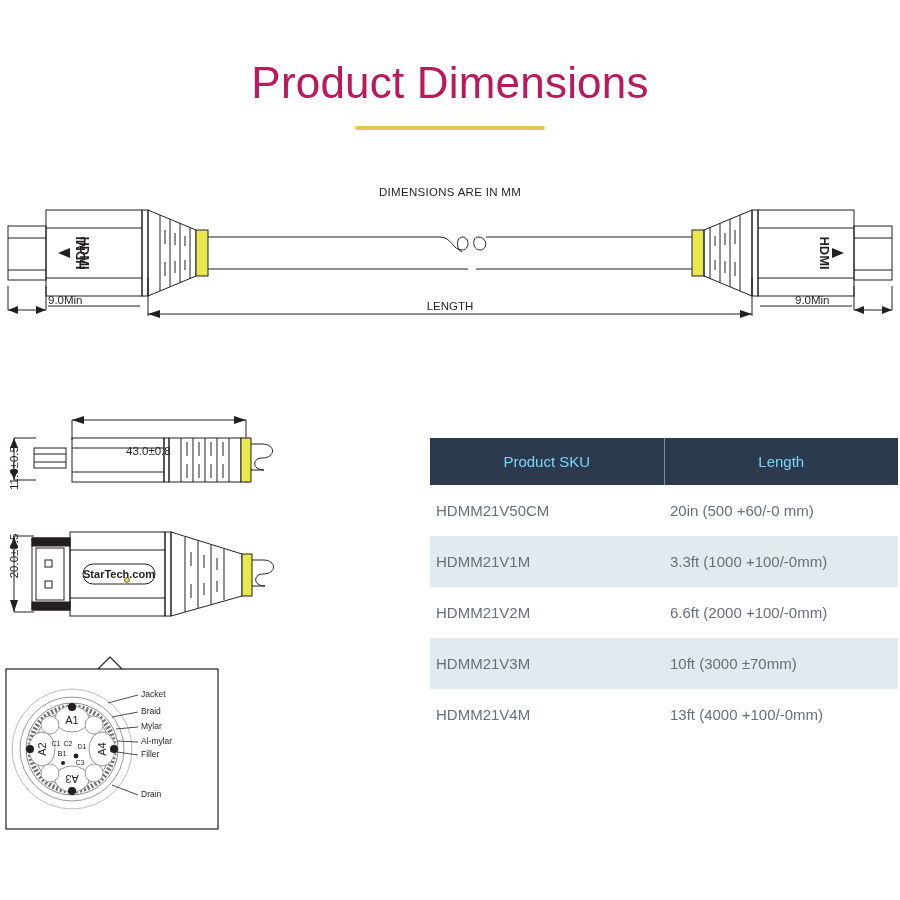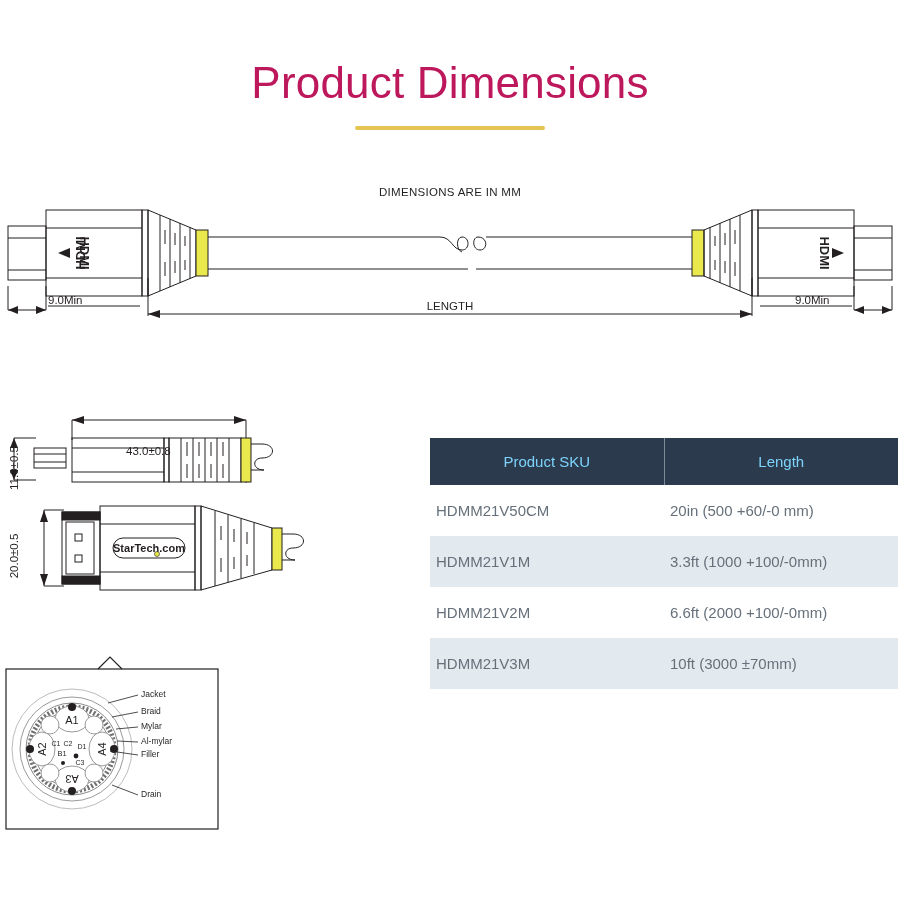--- a/index.html
+++ b/index.html
@@ -243,21 +243,21 @@
         <path d="M251,46 L262,46 C276,46 276,60 262,60 C252,60 252,72 264,72 L251,72"></path>
       </g>
     </svg>
   </div>
 
   <div style="position:absolute;left:126px;top:404px;font-size:11.5px;color:#231f20;margin-top:41px;">43.0±0.8</div>
 
   <div style="position:absolute;left:-16px;top:462px;font-size:11.5px;color:#231f20;
               transform:rotate(-90deg);transform-origin:center;width:60px;text-align:center;">11.0±0.5</div>
 
-  <div class="draw" style="left:0px;top:500px;margin-left:30px;">
+  <div class="draw" style="left:0px;top:526px;">
     <svg width="300" height="110" viewBox="0 0 300 110">
       <g fill="none" stroke="#231f20" stroke-width="1">
 
         <line x1="14" y1="10" x2="14" y2="86"></line>
         <polygon points="14,10 10,22 18,22" fill="#231f20" stroke="none"></polygon>
         <polygon points="14,86 10,74 18,74" fill="#231f20" stroke="none"></polygon>
         <line x1="14" y1="10" x2="34" y2="10"></line>
         <line x1="14" y1="86" x2="34" y2="86"></line>
 
         <rect x="32" y="12" width="38" height="72"></rect>
@@ -397,16 +397,20 @@
         <td>3.3ft (1000 +100/-0mm)</td>
       </tr>
       <tr>
         <td>HDMM21V2M</td>
         <td>6.6ft (2000 +100/-0mm)</td>
       </tr>
       <tr class="alt">
         <td>HDMM21V3M</td>
         <td>10ft (3000 ±70mm)</td>
       </tr>
+      <tr>
+        <td>HDMM21V4M</td>
+        <td>13ft (4000 +100/-0mm)</td>
+      </tr>
     </tbody>
   </table>
 
 </div>
 
 </body></html>

